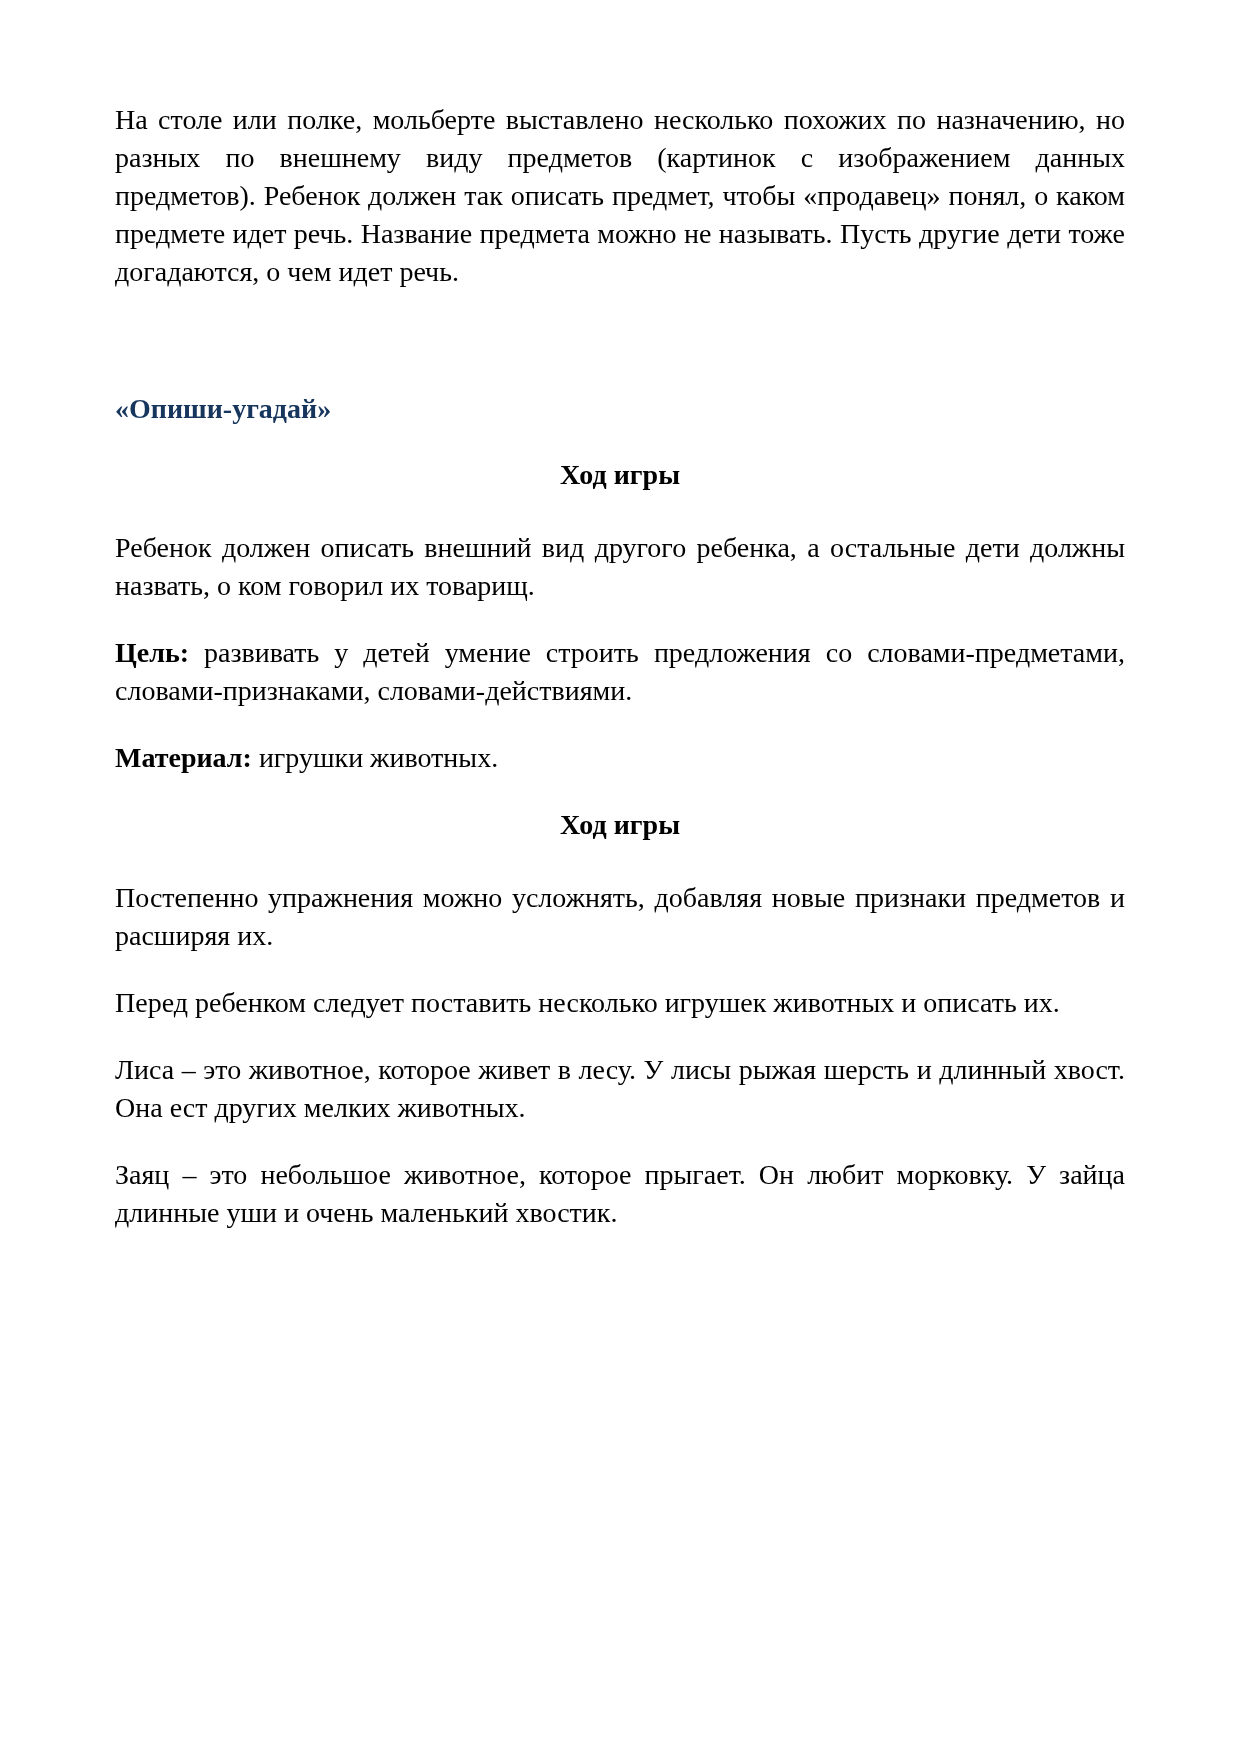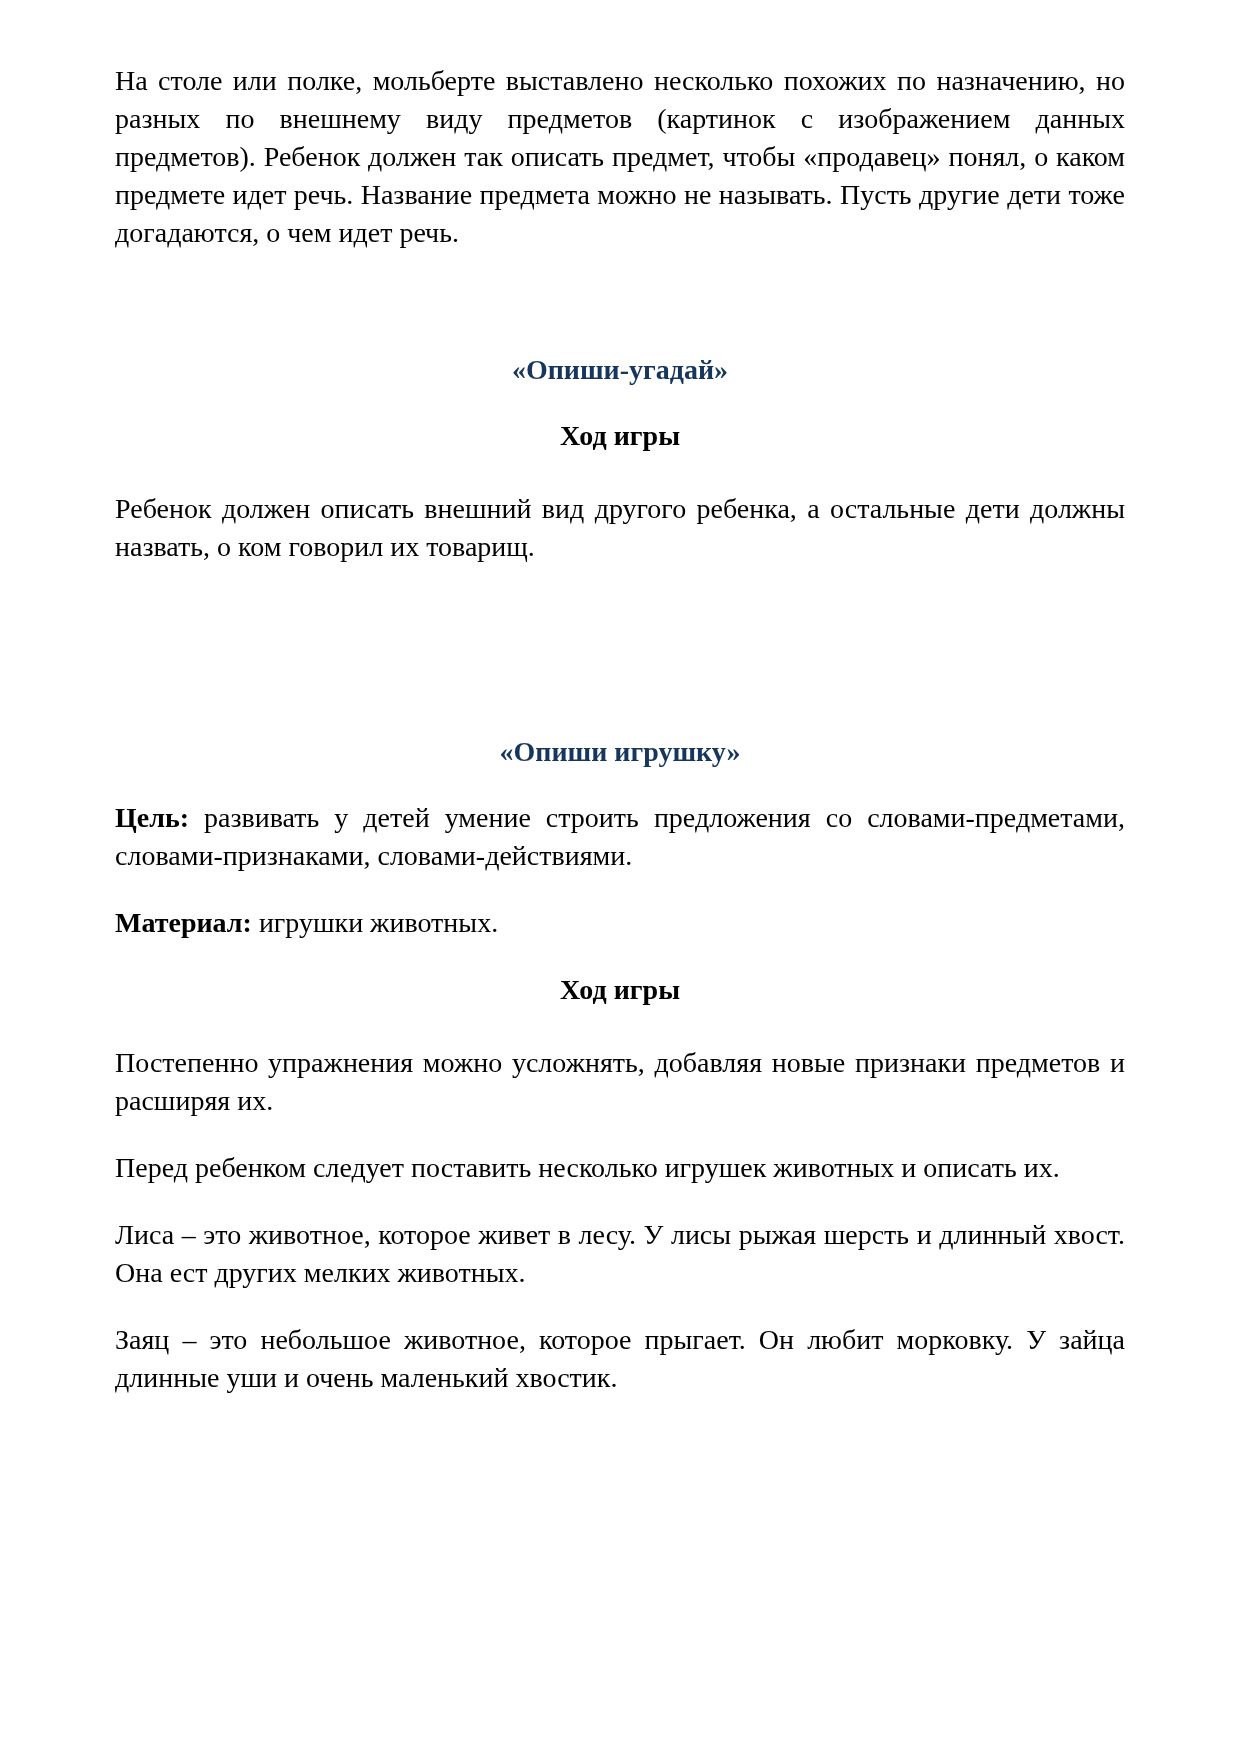--- a/index.html
+++ b/index.html
@@ -11,39 +11,39 @@
     width: 1240px;
     height: 1754px;
     font-family: "Liberation Serif", "DejaVu Serif", serif;
     color: #000000;
     overflow: hidden;
   }
   .page {
     box-sizing: border-box;
     width: 1240px;
     height: 1360px;
-    padding: 62px 115px 60px 115px;
+    padding: 101px 115px 60px 115px;
     background: #ffffff;
   }
   .para {
     margin: 0 0 29px 0;
     font-size: 28px;
     line-height: 38px;
     text-align: justify;
   }
   .run-label {
     font-weight: bold;
   }
   .heading-blue {
     margin: 0 0 28px 0;
     font-size: 28px;
     line-height: 38px;
     font-weight: bold;
     color: #17365D;
-    text-align: center;
+    text-align: left;
   }
   .heading-black {
     margin: 0 0 35px 0;
     font-size: 28px;
     line-height: 38px;
     font-weight: bold;
     color: #000000;
     text-align: center;
   }
   .heading-game1 { margin-top: 99px; }
@@ -56,21 +56,20 @@
 
   <p class="para"><span>На столе или полке, мольберте выставлено несколько похожих по назначению, но разных по внешнему виду предметов (картинок с изображением данных предметов). Ребенок должен так описать предмет, чтобы «продавец» понял, о каком предмете идет речь. Название предмета можно не называть. Пусть другие дети тоже догадаются, о чем идет речь.</span></p>
 
   <h2 class="heading-blue heading-game1">«Опиши-угадай»</h2>
 
 
   <h3 class="heading-black">Ход игры</h3>
 
   <p class="para"><span>Ребенок должен описать внешний вид другого ребенка, а остальные дети должны назвать, о ком говорил их товарищ.</span></p>
 
-  <h2 class="heading-blue heading-game2">«Опиши игрушку»</h2>
 
   <p class="para"><span class="run-label">Цель:</span> <span>развивать у детей умение строить предложения со словами-предметами, словами-признаками, словами-действиями.</span></p>
 
   <p class="para"><span class="run-label">Материал:</span> <span>игрушки животных.</span></p>
 
   <h3 class="heading-black">Ход игры</h3>
 
   <p class="para"><span>Постепенно упражнения можно усложнять, добавляя новые признаки предметов и расширяя их.</span></p>
 
   <p class="para"><span>Перед ребенком следует поставить несколько игрушек животных и описать их.</span></p>

